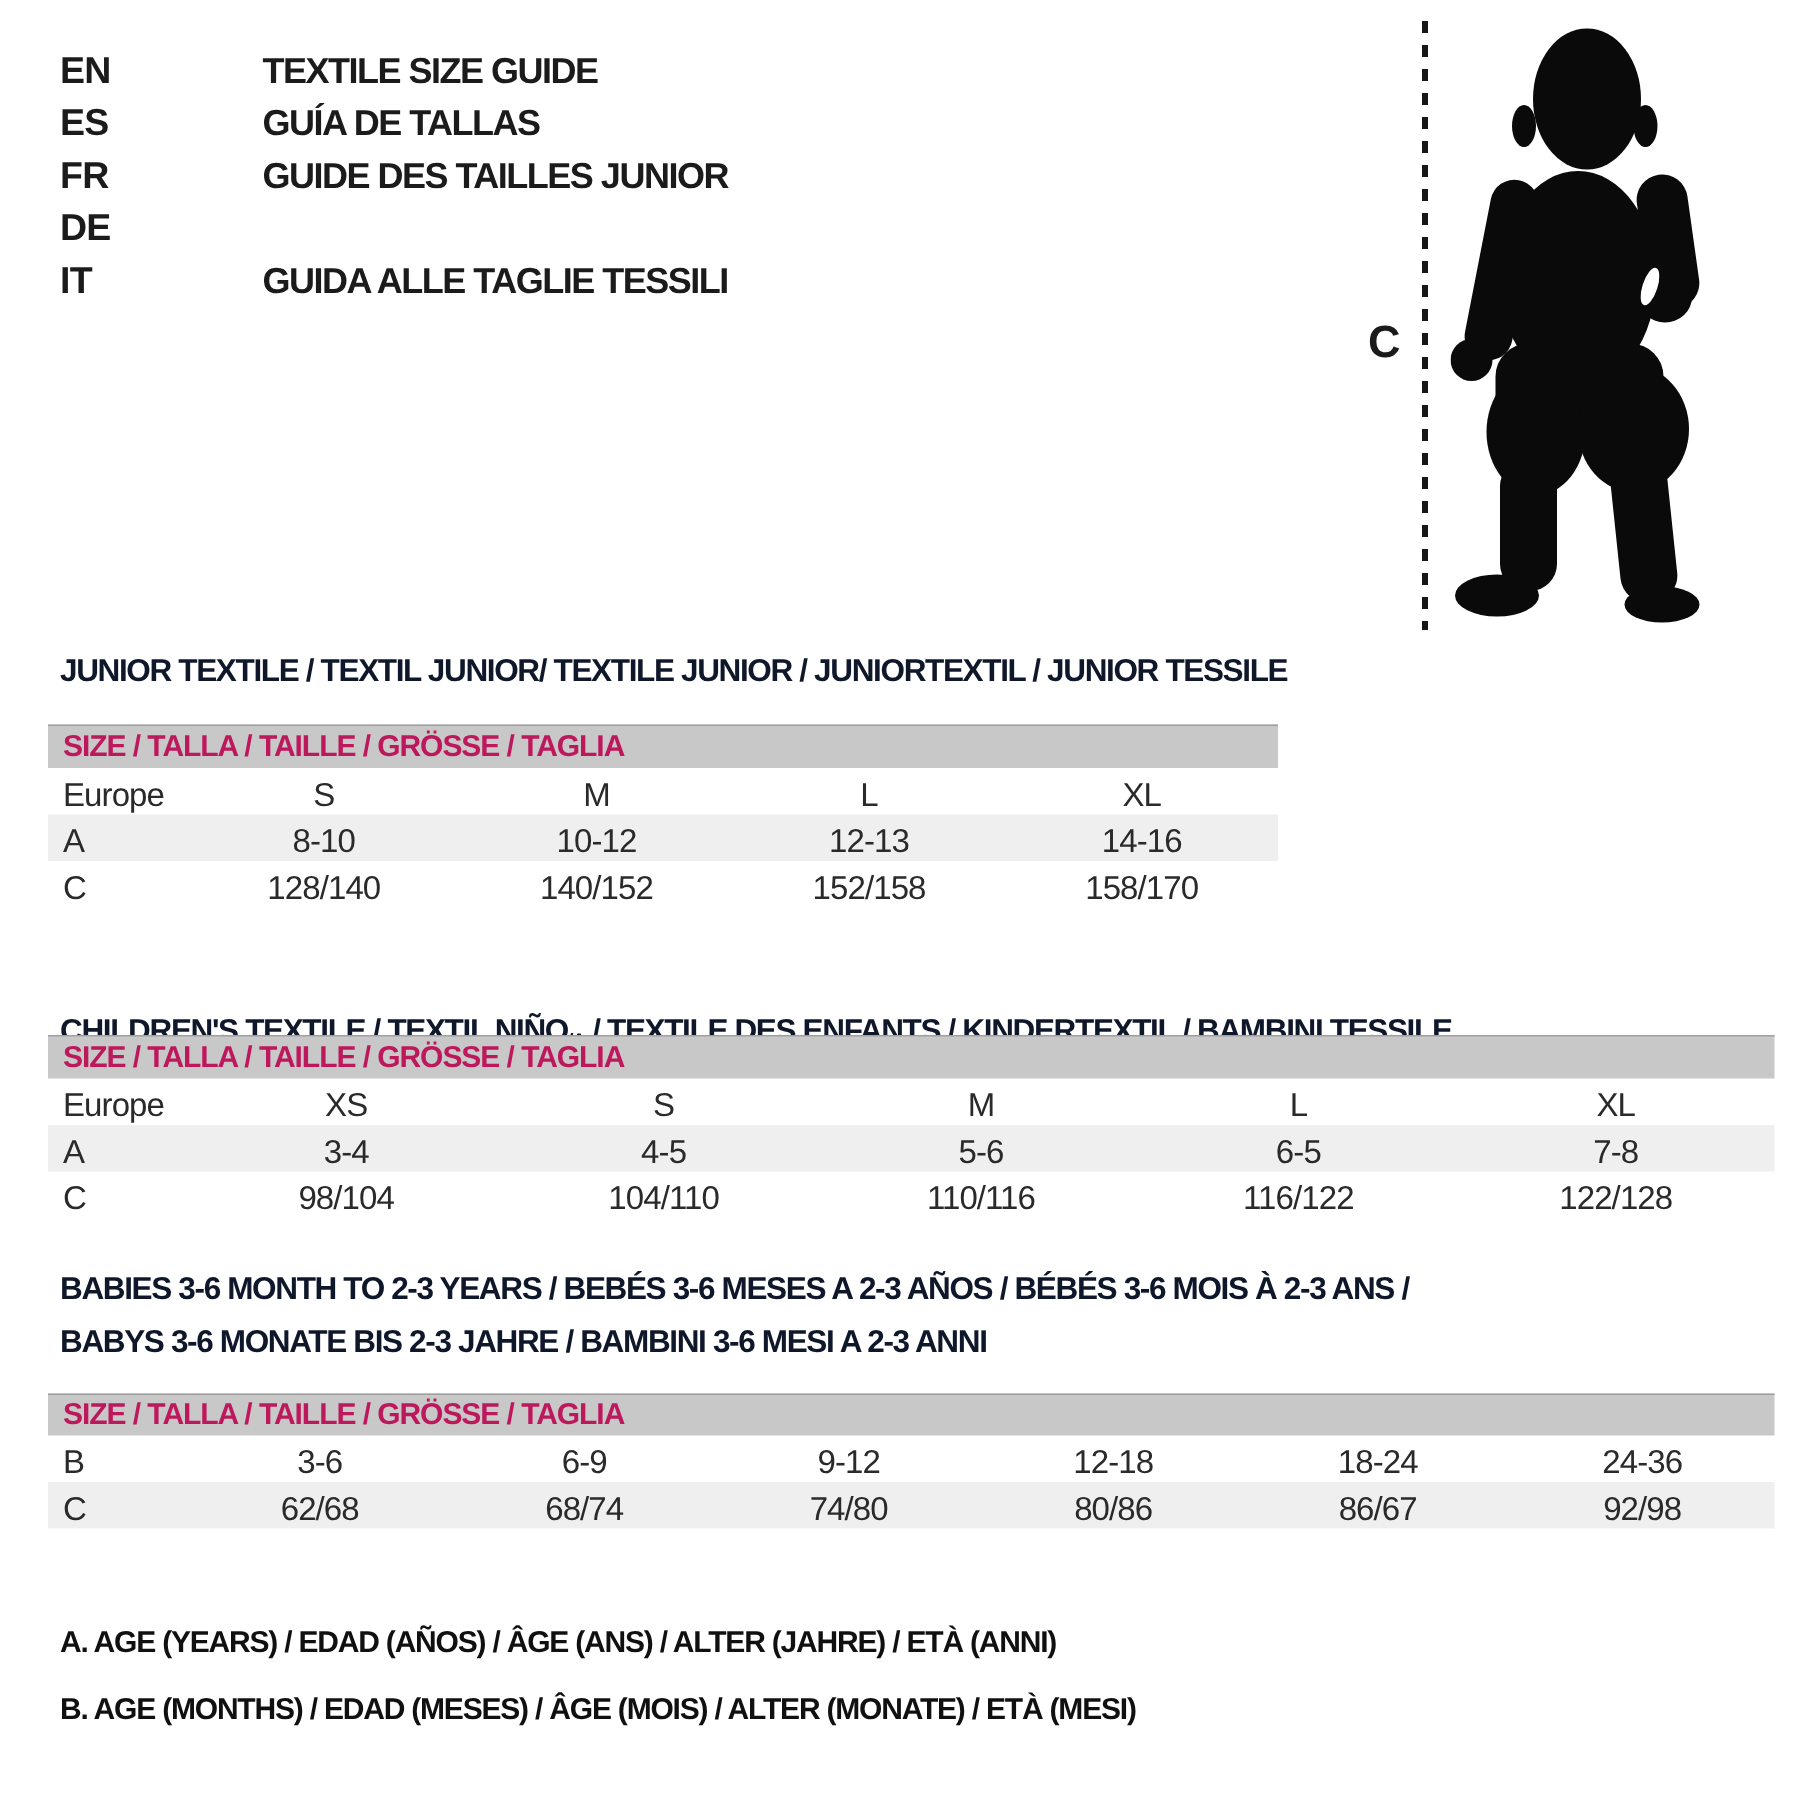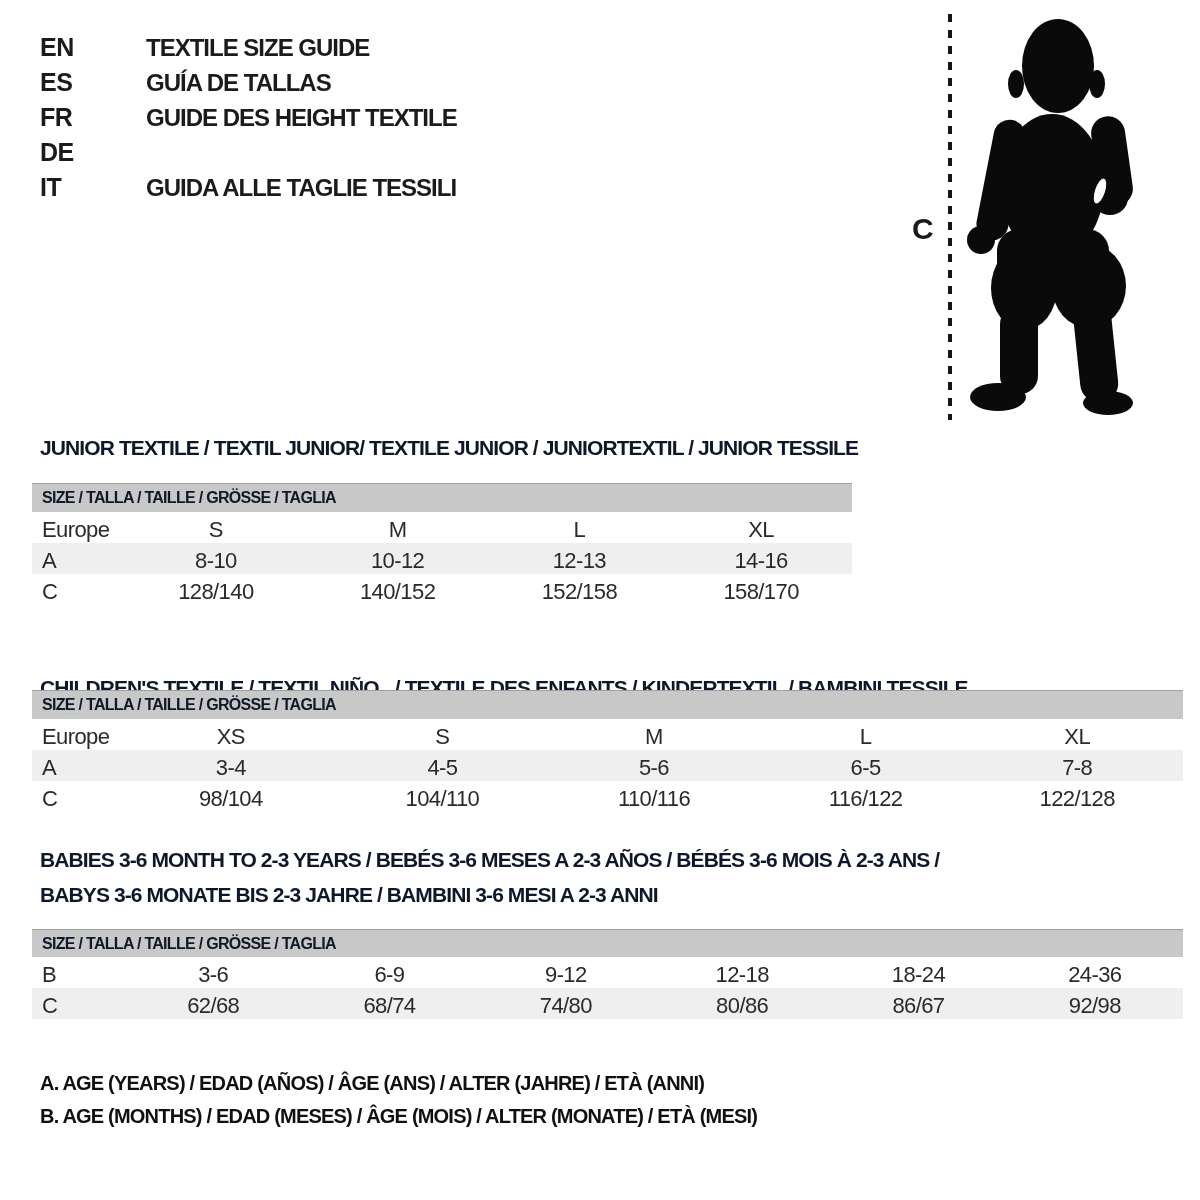--- a/index.html
+++ b/index.html
@@ -3,67 +3,67 @@
 <meta charset="utf-8">
 <style>
   html,body{margin:0;padding:0;background:#fff;}
   .page{
     position:relative;width:1200px;height:1200px;background:#ffffff;overflow:hidden;
     font-family:"Liberation Sans","DejaVu Sans",sans-serif;color:#1b1b1b;
   }
   .abs{position:absolute;white-space:nowrap;}
 
   
-  .lang-row{display:flex;height:35px;align-items:center;}
+  .lang-row{display:flex;height:35px;align-items:center;gap:29px;}
   .lang-code{width:78px;font-weight:bold;font-size:25px;letter-spacing:-0.5px;}
   .lang-title{font-weight:bold;font-size:24px;letter-spacing:-1px;margin-left:28px;}
 
   
   .measure-line{
     position:absolute;left:948px;top:14px;width:4px;height:406px;
     background:repeating-linear-gradient(to bottom,#161616 0 8px,transparent 8px 16px);
   }
   .measure-label{position:absolute;left:912px;top:212px;font-weight:bold;font-size:30px;}
 
   
   .section-heading{font-weight:bold;font-size:21px;letter-spacing:-0.9px;color:#0f172a;}
   .sub{font-size:13px;vertical-align:-4px;font-weight:bold;}
 
   
   .size-table{position:absolute;left:32px;}
   .size-bar{
     height:29px;background:#c8c8c8;border-top:1px solid #9f9f9f;
     display:flex;align-items:center;padding-left:10px;box-sizing:border-box;
-    font-weight:bold;font-size:16px;letter-spacing:-0.7px;color:#0f172a;
+    font-weight:bold;font-size:20px;letter-spacing:-0.7px;color:#be185d;
   }
   .trow{display:flex;align-items:flex-end;height:31px;font-size:22px;letter-spacing:-0.6px;color:#2a2a2a;}
   .trow.shaded{background:#efefef;}
   .label-col{width:93px;box-sizing:border-box;padding-left:10px;text-align:left;}
   .cell{flex:1;text-align:center;}
 
   
-  .legend-line{font-weight:bold;font-size:20px;letter-spacing:-0.8px;height:33px;color:#101010;}
+  .legend-line{font-weight:bold;font-size:20px;letter-spacing:-0.8px;height:33px;color:#101010;margin-top:12px;}
 </style>
 </head>
 <body>
 
 <div class="page">
 
   <div class="abs" style="left:40px;top:30px;">
     <div class="lang-row">
       <div class="lang-code">EN</div>
       <div class="lang-title">TEXTILE SIZE GUIDE</div>
     </div>
     <div class="lang-row">
       <div class="lang-code">ES</div>
       <div class="lang-title">GUÍA DE TALLAS</div>
     </div>
     <div class="lang-row">
       <div class="lang-code">FR</div>
-      <div class="lang-title">GUIDE DES HEIGHT TEXTILE</div>
+      <div class="lang-title">GUIDE DES TAILLES JUNIOR</div>
     </div>
     <div class="lang-row">
       <div class="lang-code">DE</div>
     </div>
     <div class="lang-row">
       <div class="lang-code">IT</div>
       <div class="lang-title">GUIDA ALLE TAGLIE TESSILI</div>
     </div>
   </div>
 

